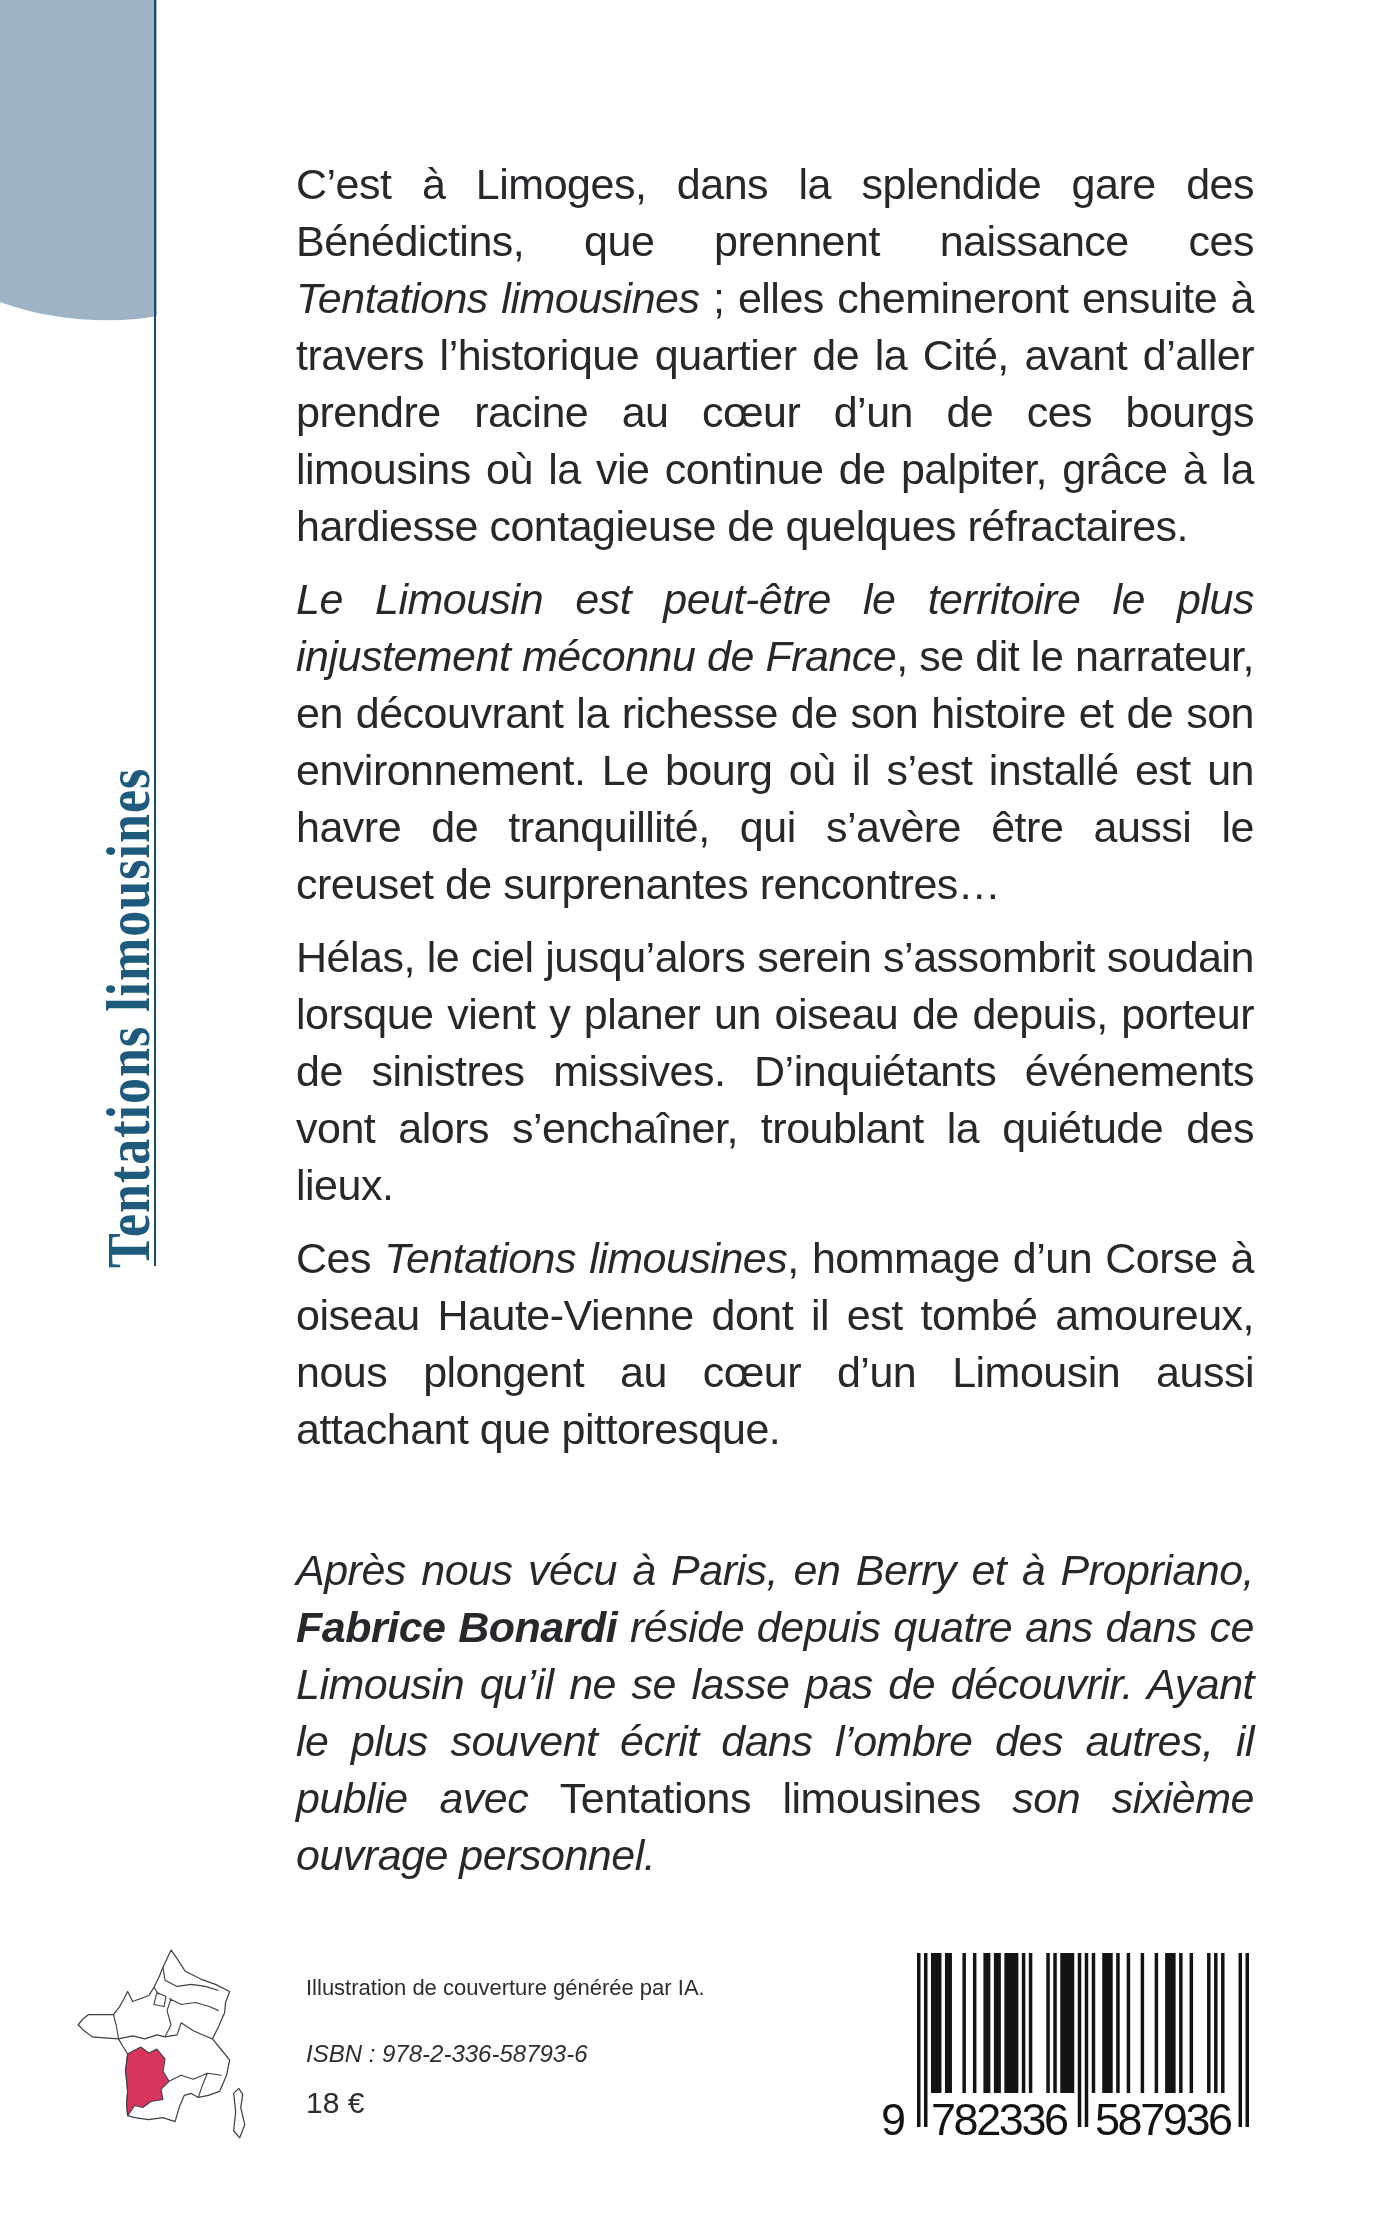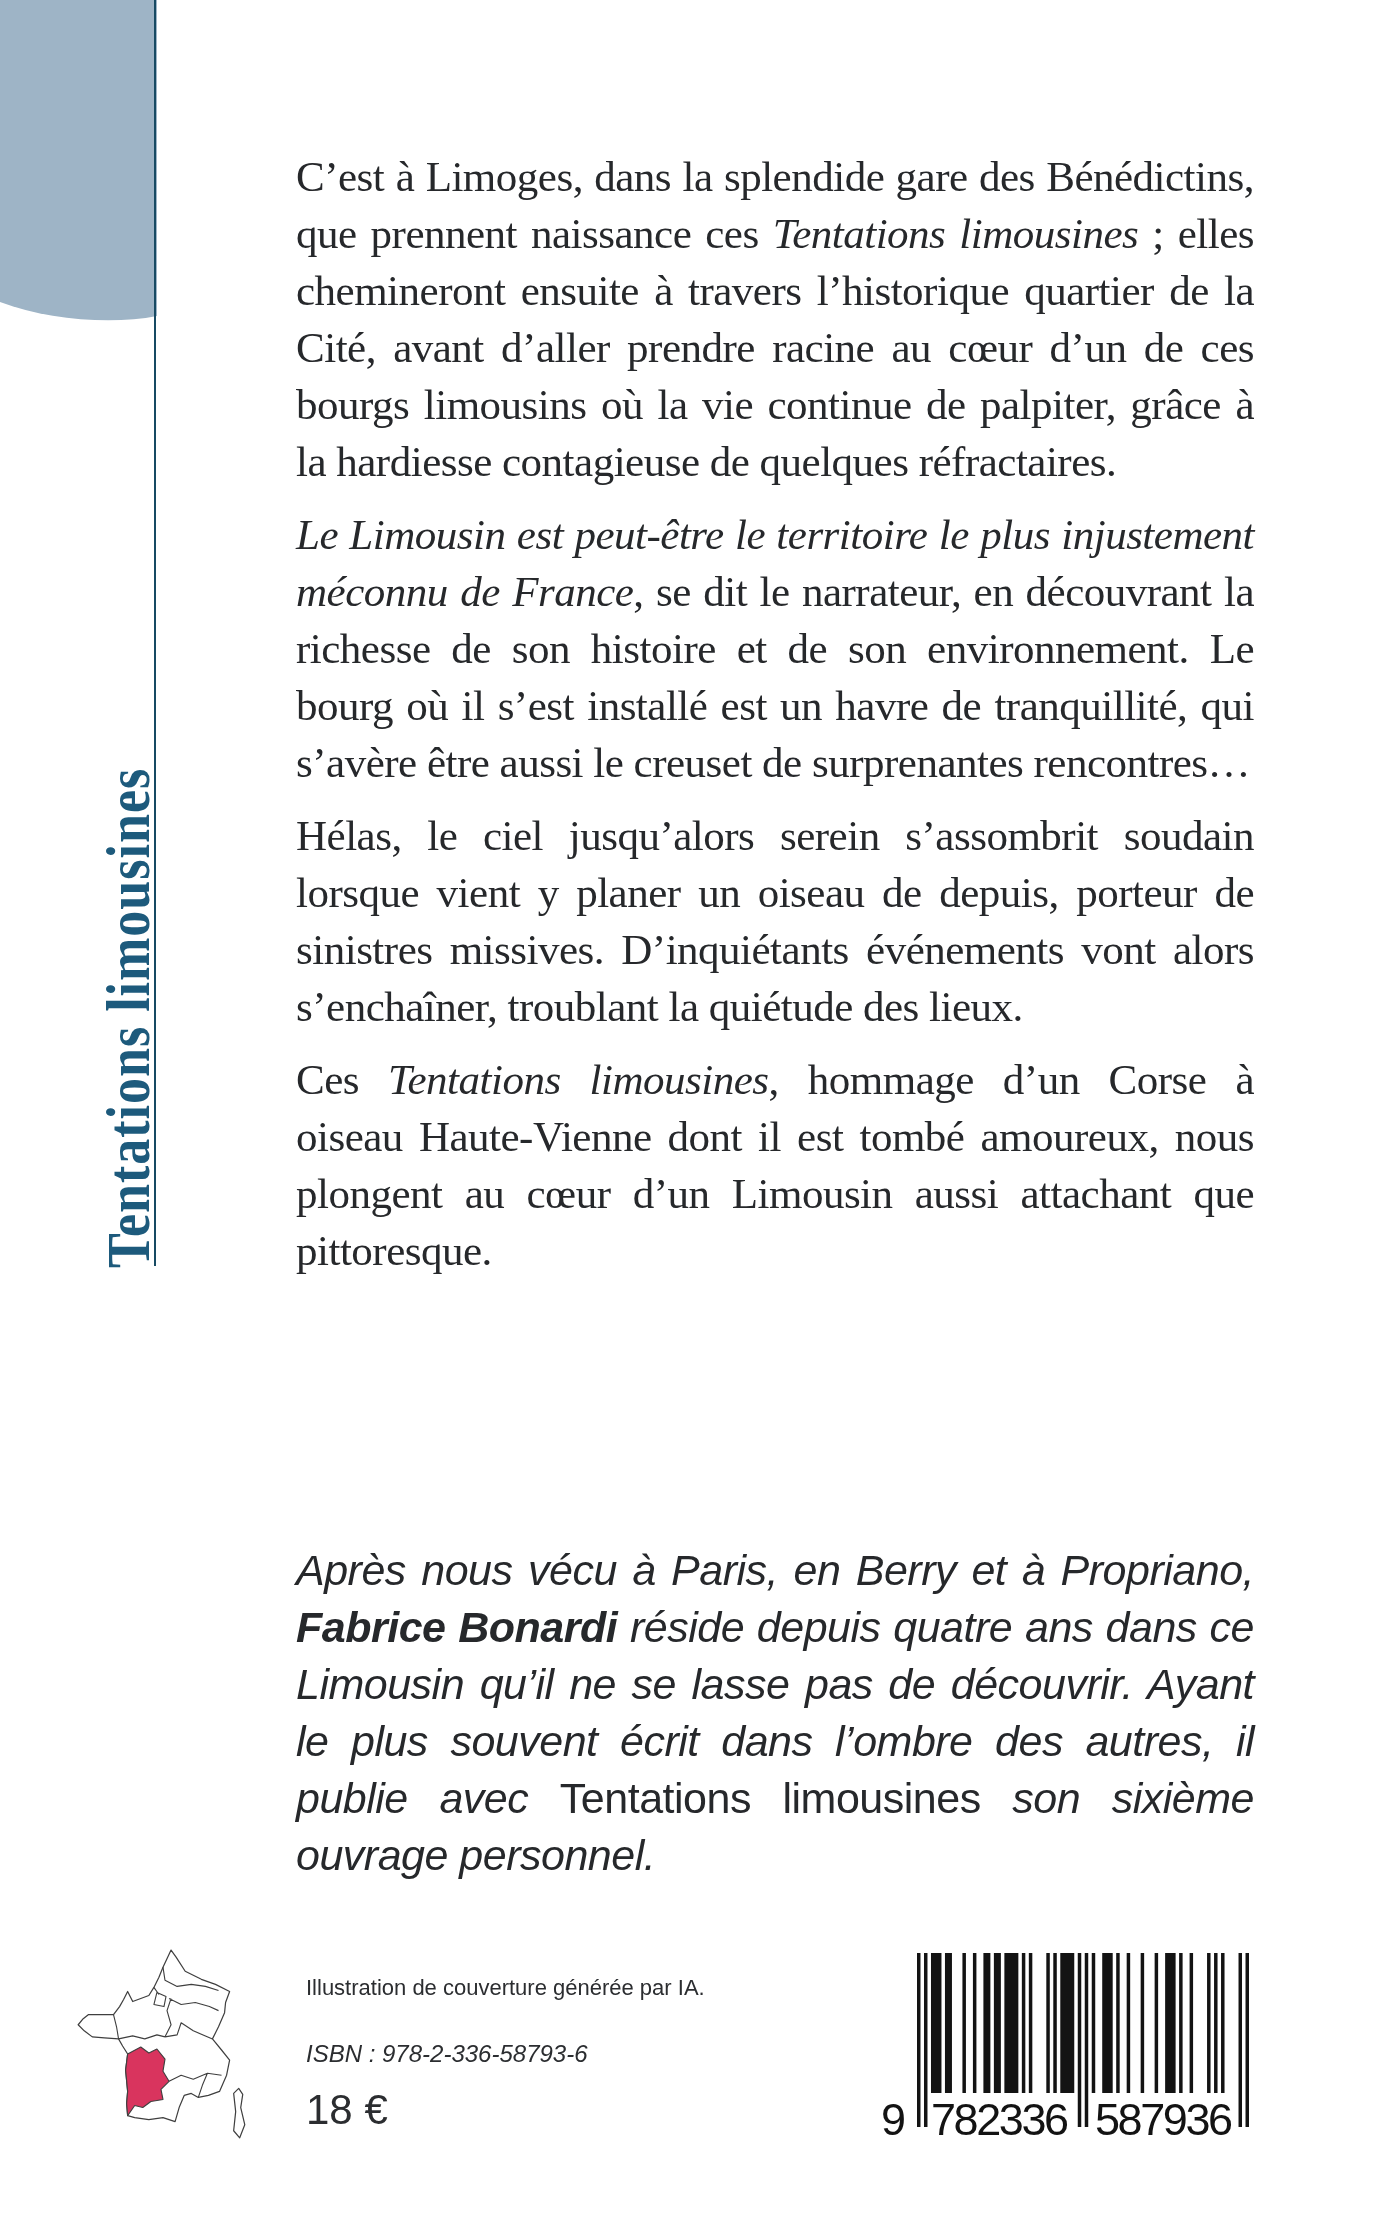--- a/index.html
+++ b/index.html
@@ -26,34 +26,34 @@
   
   .spine-title{
     position:absolute;left:98px;top:1268px;
     transform:rotate(-90deg) scaleY(1.18);transform-origin:0 0;
     font-family:"Liberation Serif",serif;font-weight:700;
     font-size:52px;line-height:52px;letter-spacing:1px;
     color:var(--title-blue);white-space:nowrap;
   }
   
   .textcol{position:absolute;left:296px;width:958px;}
-  .synopsis{top:148px;font-family:Liberation Serif, serif;}
+  .synopsis{top:156px;}
   .bio{top:1542px;}
   .textcol p{
     margin:0 0 16px 0;font-size:43px;line-height:57px;
     text-align:justify;letter-spacing:-0.5px;color:var(--body-text);
   }
   .textcol p:last-child{margin-bottom:0;}
   .it{font-style:italic;}
   .bd{font-weight:bold;}
   
   .foot-line{position:absolute;left:306px;color:var(--footer-text);}
   .illus-note{top:1975px;font-size:22px;}
   .isbn-text{top:2040px;font-size:24px;font-style:italic;}
-  .price-text{top:2086px;font-size:42px;}
+  .price-text{top:2086px;font-size:30px;}
   
   .map-svg{position:absolute;left:74px;top:1946px;width:182px;height:209px;display:block;}
   .map-svg .land{fill:#ffffff;stroke:var(--map-outline);stroke-width:1.2;stroke-linejoin:round;}
   .map-svg .border{fill:none;stroke:var(--map-outline);stroke-width:1.1;stroke-linejoin:round;}
   .map-svg .na{fill:var(--map-highlight);stroke:var(--map-outline);stroke-width:1.1;stroke-linejoin:round;}
   
   .barcode-svg{position:absolute;left:881px;top:1953px;width:372px;height:186px;display:block;}
   .barcode-svg rect{fill:var(--barcode-black);}
   .barcode-svg text{
     font-family:"Liberation Sans",sans-serif;font-size:45px;fill:var(--barcode-black);

